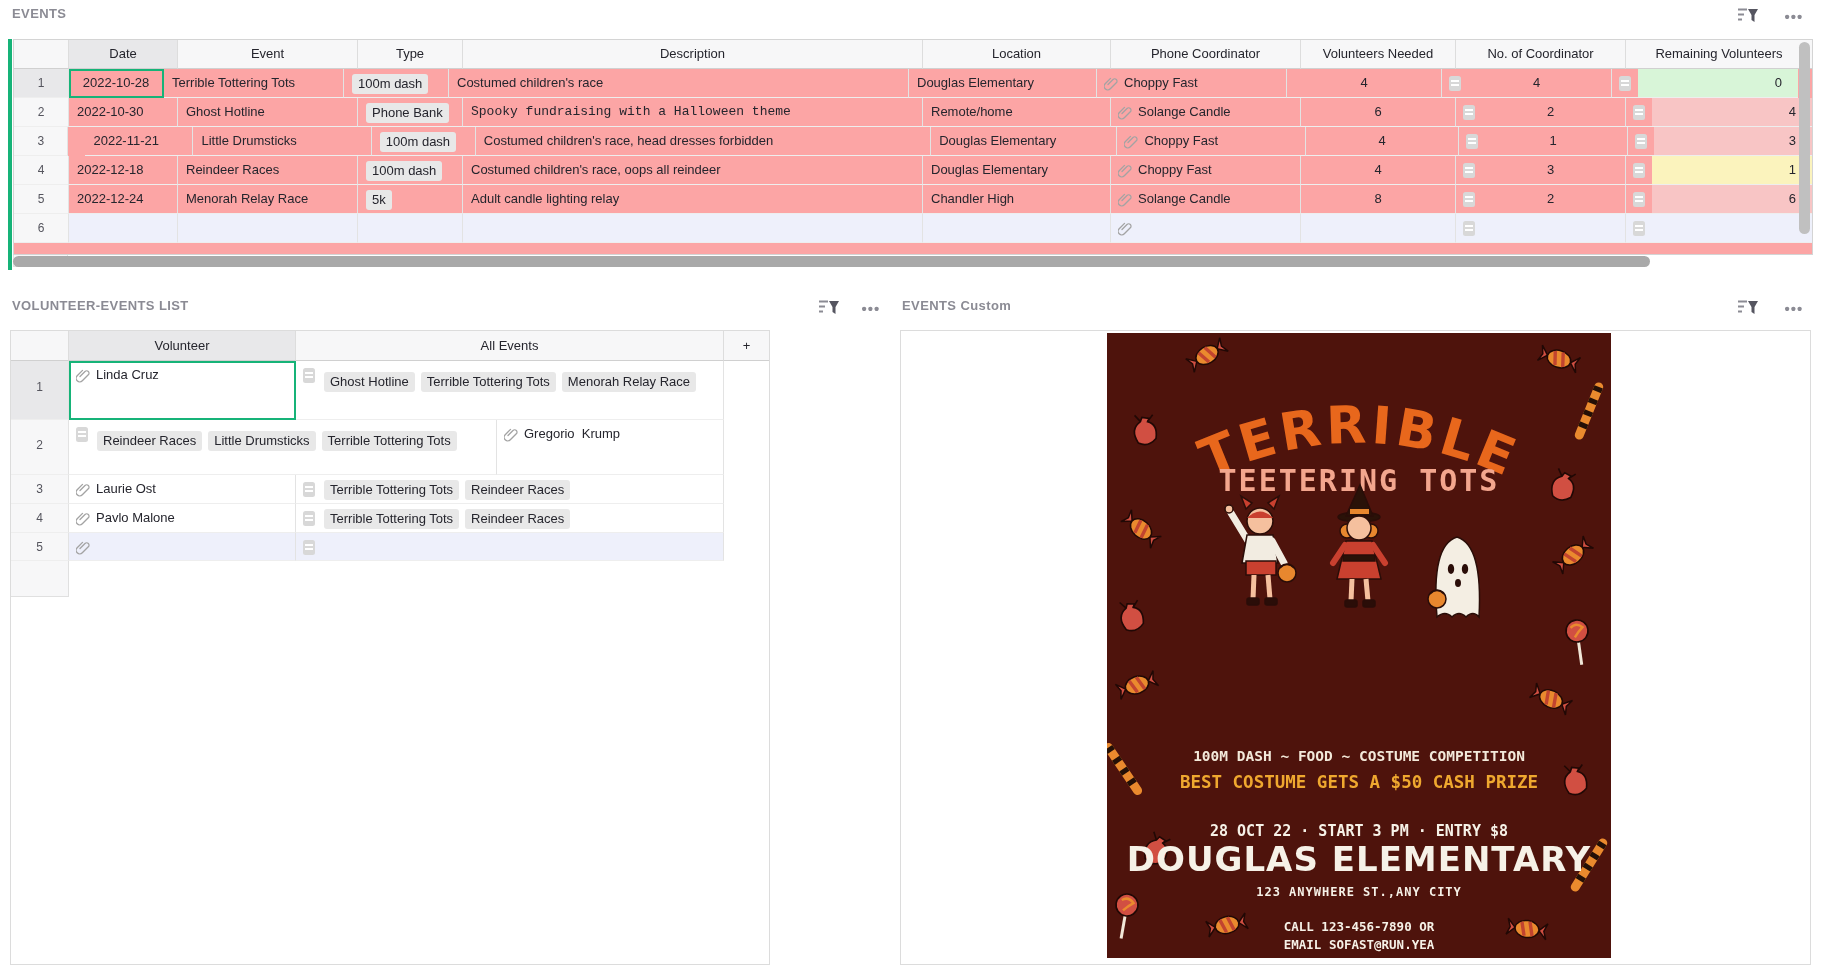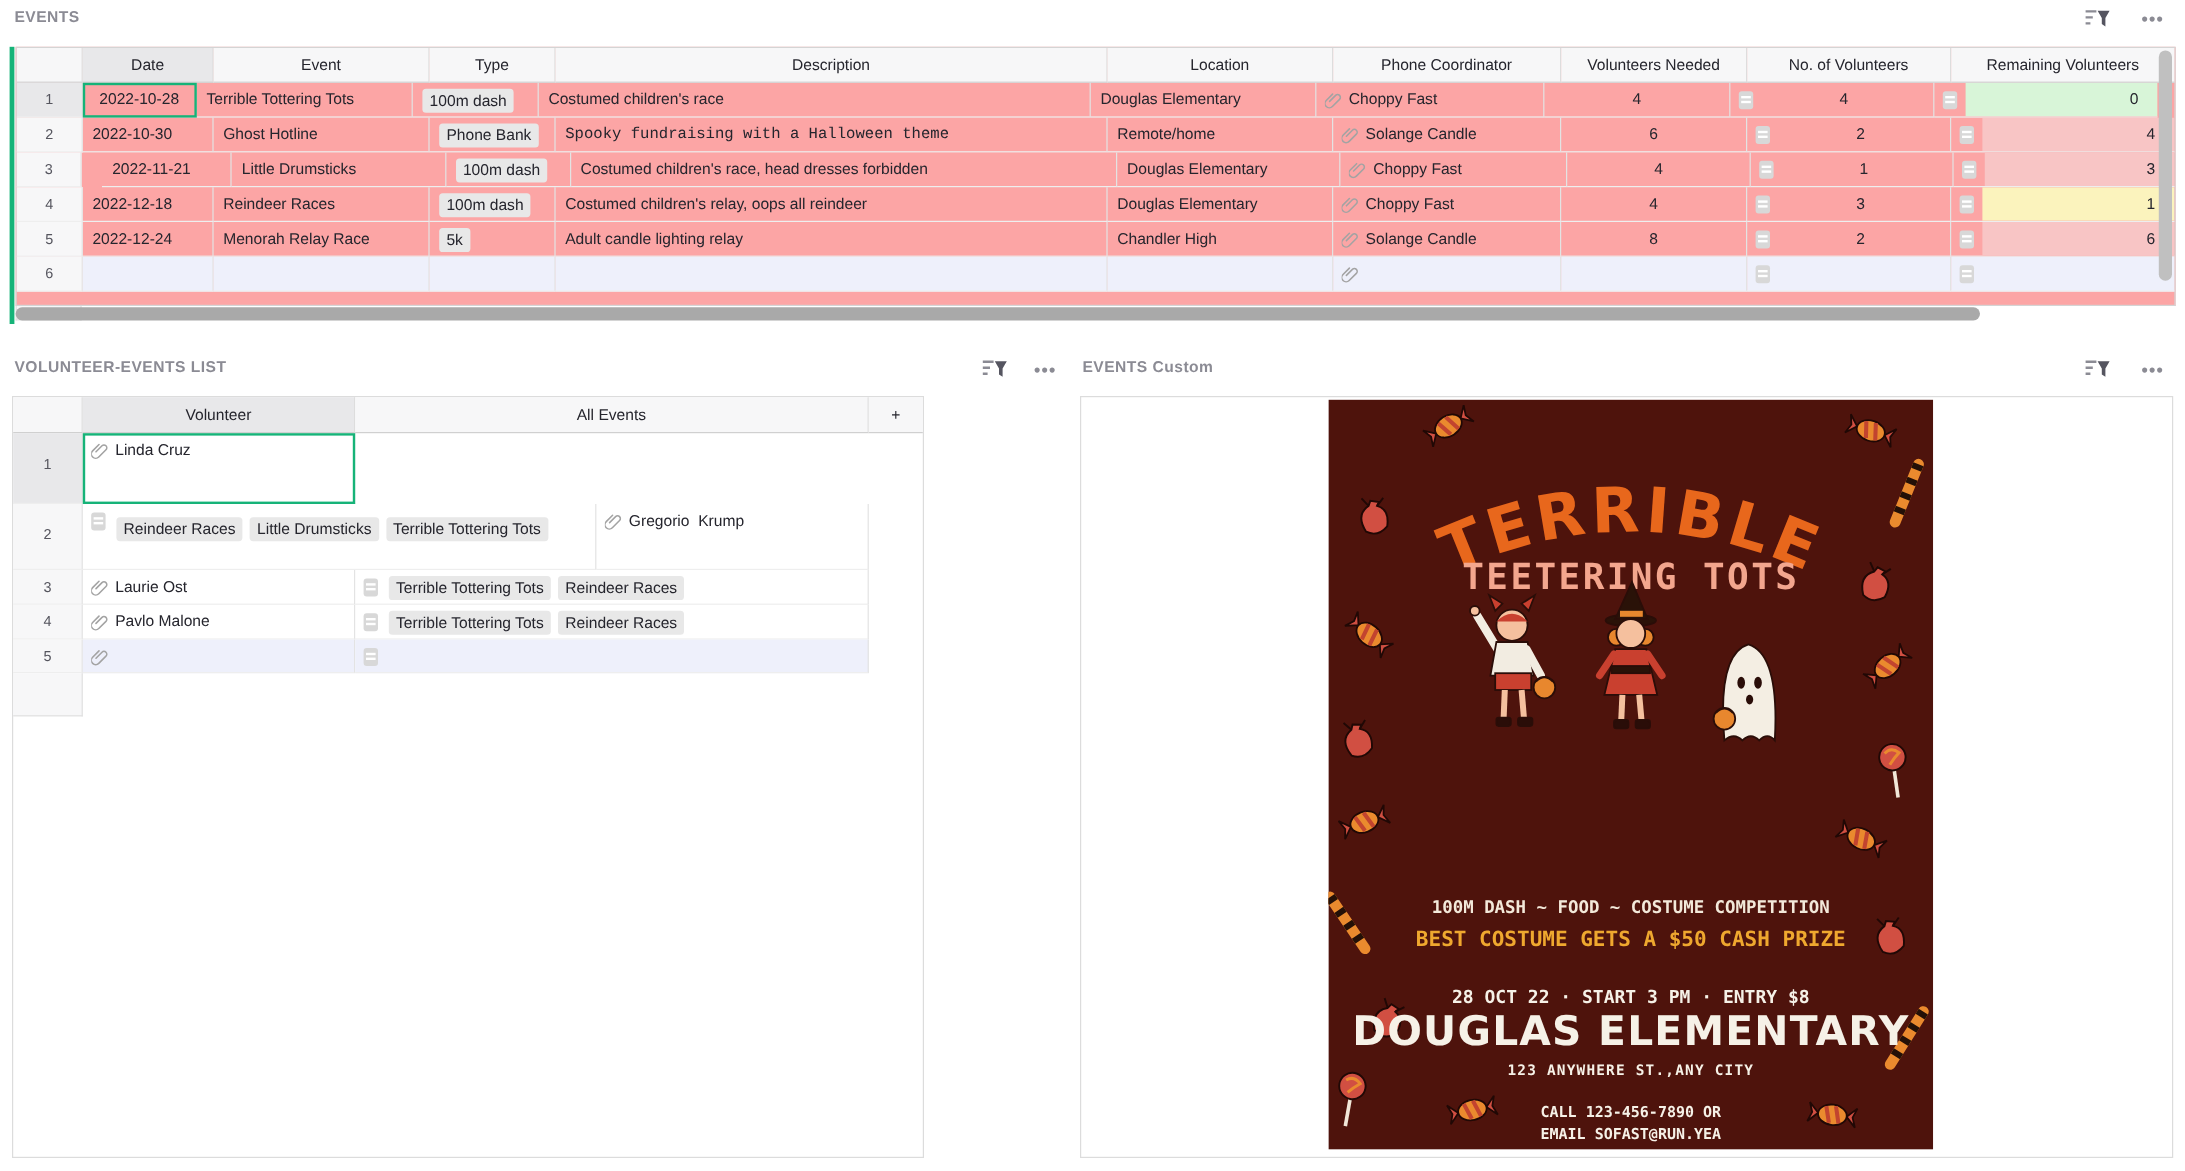--- a/index.html
+++ b/index.html
@@ -66,21 +66,21 @@
 
     <div class="tr">
       <div class="td th" style="width:55px;"></div>
       <div class="td th selcol" style="width:109px;">Date</div>
       <div class="td th" style="width:180px;">Event</div>
       <div class="td th" style="width:105px;">Type</div>
       <div class="td th" style="width:460px;">Description</div>
       <div class="td th" style="width:188px;">Location</div>
       <div class="td th" style="width:190px;">Phone Coordinator</div>
       <div class="td th" style="width:155px;">Volunteers Needed</div>
-      <div class="td th" style="width:170px;">No. of Volunteers</div>
+      <div class="td th" style="width:170px;">No. of Coordinator</div>
       <div class="td th" style="width:186px;border-right:none;">Remaining Volunteers</div>
     </div>
 
     <div class="tr">
       <div class="td num cursor" style="width:55px;">1</div>
       <div class="td selcell" style="width:95px;text-align:center;">2022-10-28</div>
       <div class="td" style="width:180px;">Terrible Tottering Tots</div>
       <div class="td" style="width:105px;"><span class="chip">100m dash</span></div>
       <div class="td" style="width:460px;">Costumed children's race</div>
       <div class="td" style="width:188px;">Douglas Elementary</div>
@@ -135,21 +135,21 @@
           <span class="expand"></span>
           <span class="remfill" style="background: rgb(248, 197, 197);">3</span>
         </div>
     </div>
 
     <div class="tr">
       <div class="td num" style="width:55px;">4</div>
       <div class="td" style="width:109px;">2022-12-18</div>
       <div class="td" style="width:180px;">Reindeer Races</div>
       <div class="td" style="width:105px;"><span class="chip">100m dash</span></div>
-      <div class="td" style="width:460px;">Costumed children's relay, oops all reindeer</div>
+      <div class="td" style="width:460px;">Costumed children's race, oops all reindeer</div>
       <div class="td" style="width:188px;">Douglas Elementary</div>
       <div class="td withclip" style="width:190px;">
         <svg class="clip-ic" width="14" height="15" viewBox="0 0 14 15">
             <path d="M4 8.5l5-5a2.3 2.3 0 013.3 3.3l-6 6a3.6 3.6 0 01-5.1-5.1L6.5 2.4" fill="none" stroke="#a3a3a3" stroke-width="1.3" stroke-linecap="round"></path>
           </svg>
         <span>Choppy Fast</span></div>
       <div class="td center" style="width:155px;">4</div>
       <div class="td center withexp" style="width:170px;"><span class="expand"></span><span>3</span></div>
       <div class="td" style="width:186px;border-right:none;padding:0;">
           <span class="expand"></span>
@@ -223,20 +223,24 @@
       <div class="td th" style="width:45px;height:30px;line-height:29px;border-right:none;">+</div>
     </div>
 
     <div class="tr vrow" style="height:59px;">
       <div class="td num cursor" style="width:58px;line-height:52px;">1</div>
       <div class="td withclip selcell" style="width:227px;">
         <svg class="clip-ic" width="14" height="15" viewBox="0 0 14 15">
             <path d="M4 8.5l5-5a2.3 2.3 0 013.3 3.3l-6 6a3.6 3.6 0 01-5.1-5.1L6.5 2.4" fill="none" stroke="#a3a3a3" stroke-width="1.3" stroke-linecap="round"></path>
           </svg>
         <span class="vname">Linda Cruz</span></div>
+      <div class="td withexp chips-cell" style="width:428px;">
+        <span class="expand"></span>
+        <span class="chip">Ghost Hotline</span><span class="chip">Terrible Tottering Tots</span><span class="chip">Menorah Relay Race</span>
+      </div>
     </div>
 
     <div class="tr vrow" style="height:55px;">
       <div class="td num" style="width:58px;line-height:50px;">2</div>
       <div class="td withexp chips-cell" style="width:428px;">
         <span class="expand"></span>
         <span class="chip">Reindeer Races</span><span class="chip">Little Drumsticks</span><span class="chip">Terrible Tottering Tots</span>
       </div>
       <div class="td withclip" style="width:227px;">
         <svg class="clip-ic" width="14" height="15" viewBox="0 0 14 15">

